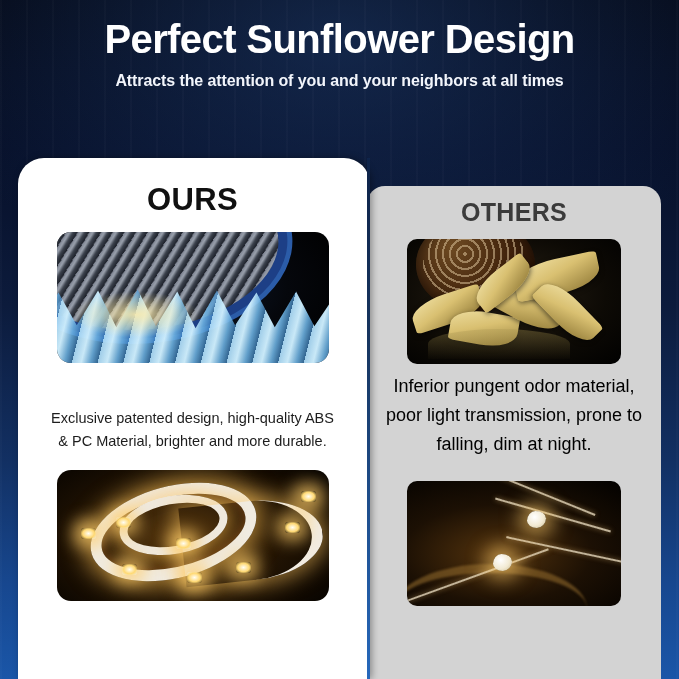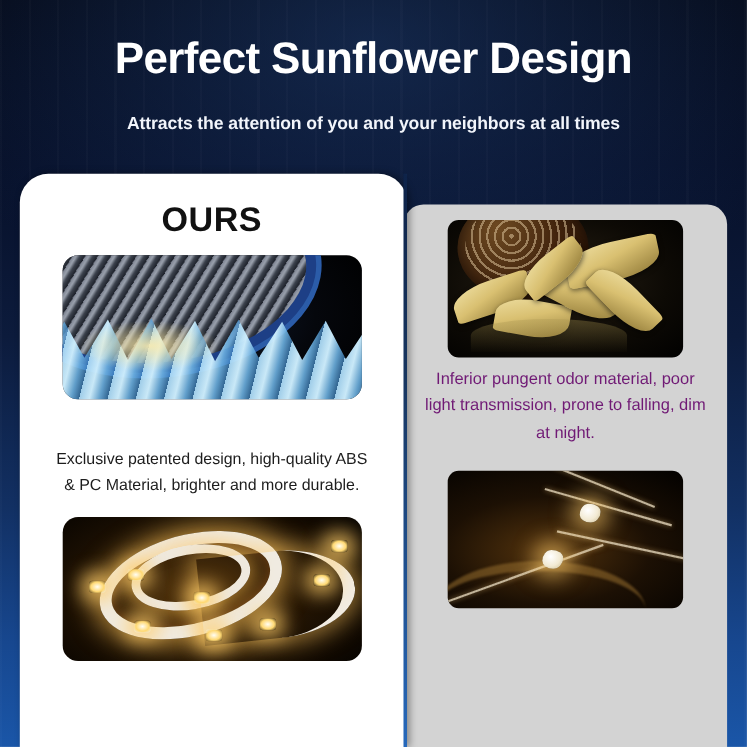--- a/index.html
+++ b/index.html
@@ -31,21 +31,21 @@
       rgba(255,255,255,0.018) 2px,
       rgba(0,0,0,0.0) 2px,
       rgba(0,0,0,0.0) 26px);
     pointer-events: none;
   }
 
   
   #header {
     position: absolute;
     top: 0; left: 0; right: 0;
-    padding-top: 30px;
+    padding-top: 16px;
     text-align: center;
     z-index: 5;
   }
 
   #title {
     font-size: 40px;
     font-weight: 700;
     color: #ffffff;
     letter-spacing: -0.6px;
     line-height: 1.15;
@@ -57,21 +57,21 @@
     font-weight: 600;
     color: #ffffff;
     letter-spacing: -0.2px;
   }
   #subtitle .hl {
     color: #2a9fe6;
     font-weight: 700;
   }
 
   #tagline {
-    margin-top: 28px;
+    margin-top: 10px;
     font-size: 16px;
     font-weight: 600;
     color: #f2f5fb;
     letter-spacing: -0.1px;
   }
 
   
   #others-card {
     position: absolute;
     left: 367px;
@@ -128,23 +128,23 @@
   }
 
   .caption-ours {
     font-size: 14.5px;
     line-height: 1.62;
     color: #1d1d1d;
     padding: 9px 6px 0 6px;
     margin-top: 35px;
   }
   .caption-others {
-    font-size: 15px;
+    font-size: 18px;
     line-height: 1.62;
-    color: #701a75;
+    color: #000000;
     padding: 8px 2px 0 2px;
   }
 
   
   .photo {
     position: relative;
     border-radius: 12px;
     overflow: hidden;
     background: #000;
   }
@@ -275,20 +275,21 @@
 <div id="stage">
 
   <div id="bg-streaks"></div>
 
   <div id="header">
     <div id="title">Perfect Sunflower Design</div>
     <div id="tagline">Attracts the attention of you and your neighbors at all times</div>
   </div>
 
   <div id="others-card">
+    <div class="card-heading-others">OTHERS</div>
 
     <div class="photo photo-other ph-flower">
       <div class="head"></div>
       <div class="petal" style="left:2%;  top:44%; width:34%; height:24%; transform:rotate(-18deg);"></div>
       <div class="petal" style="left:20%; top:58%; width:32%; height:26%; transform:rotate(10deg);"></div>
       <div class="petal" style="left:38%; top:40%; width:36%; height:26%; transform:rotate(28deg);"></div>
       <div class="petal" style="left:50%; top:16%; width:40%; height:28%; transform:rotate(-12deg);"></div>
       <div class="petal" style="left:58%; top:46%; width:34%; height:24%; transform:rotate(46deg);"></div>
       <div class="petal" style="left:30%; top:24%; width:30%; height:22%; transform:rotate(-38deg);"></div>
       <div class="stem"></div>

